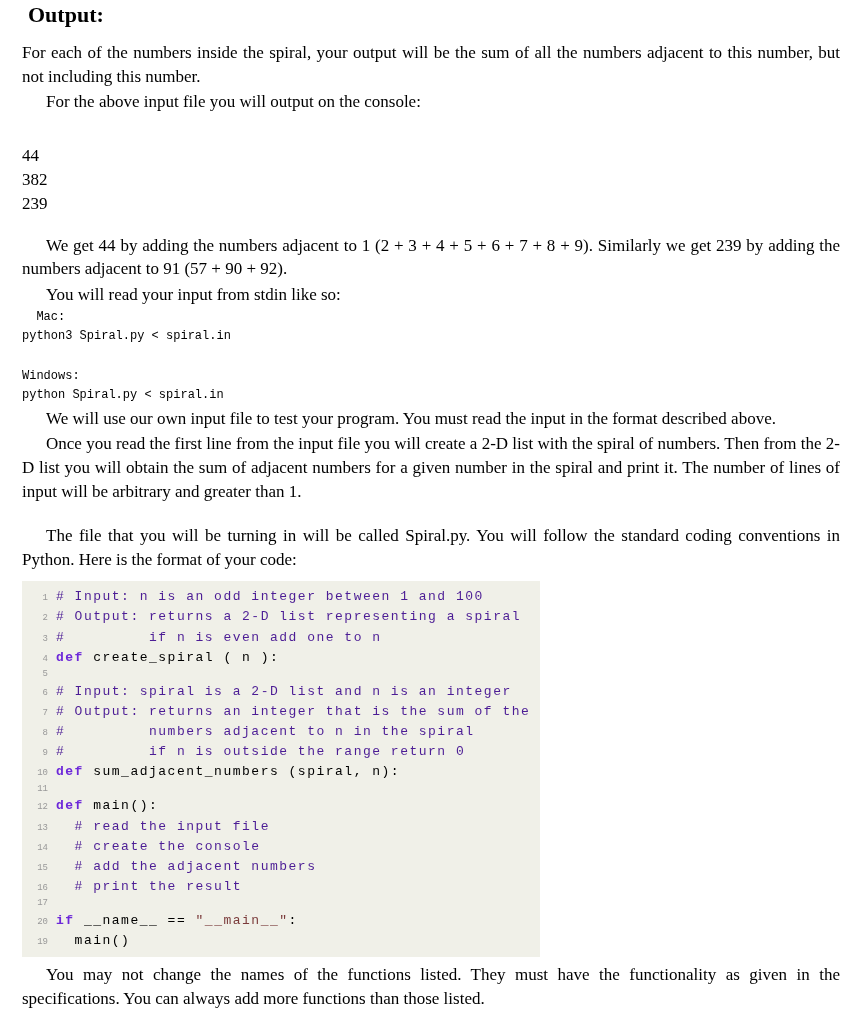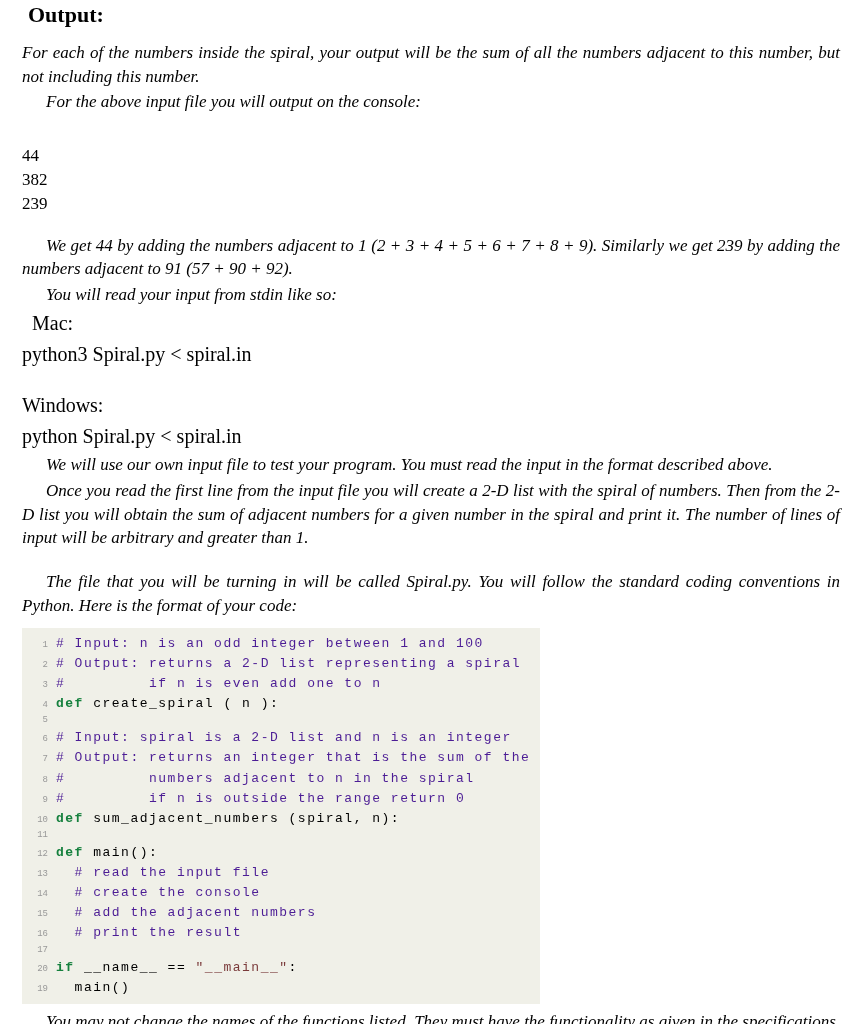--- a/index.html
+++ b/index.html
@@ -14,30 +14,29 @@
   }
   h2.section {
     font-family: Georgia, 'Times New Roman', serif;
     font-weight: bold;
     font-size: 22px;
     margin: 0 0 10px 6px;
   }
   p.body {
     margin: 0 0 2px 0;
     text-align: justify;
-    font-style: italic;
   }
   .indent {
     text-indent: 24px;
   }
   .vspace-md { height: 18px; }
   .vspace-lg { height: 28px; }
   pre.mono {
-    font-family: Liberation Serif, serif;
-    font-size: 20px;
+    font-family: Liberation Mono, monospace;
+    font-size: 12px;
     margin: 2px 0;
     white-space: pre;
     line-height: 1.45;
   }
   .codebox {
     background: #f0f0e8;
     padding: 6px 4px 6px 4px;
     margin: 10px 0 6px 0;
     width: 510px;
     font-family: 'Courier New', Courier, monospace;
@@ -52,21 +51,21 @@
   }
   .lineno {
     width: 22px;
     text-align: right;
     color: #999;
     font-size: 9px;
     letter-spacing: 0;
     padding-right: 8px;
     flex-shrink: 0;
   }
-  .k  { color: #15803d; font-weight: bold; } 
+  .k  { color: #6d28d9; font-weight: bold; } 
   .cm { color: #4c1d95; }                    
   .st { color: #7a3a3a; }                    
   .fn { color: #000000; }                       
 </style>
 </head>
 <body>
 
 <h2 class="section">Output:</h2>
 
 <p class="body">For each of the numbers inside the spiral, your output will be the sum of all the numbers adjacent to this number, but not including this number.</p>

